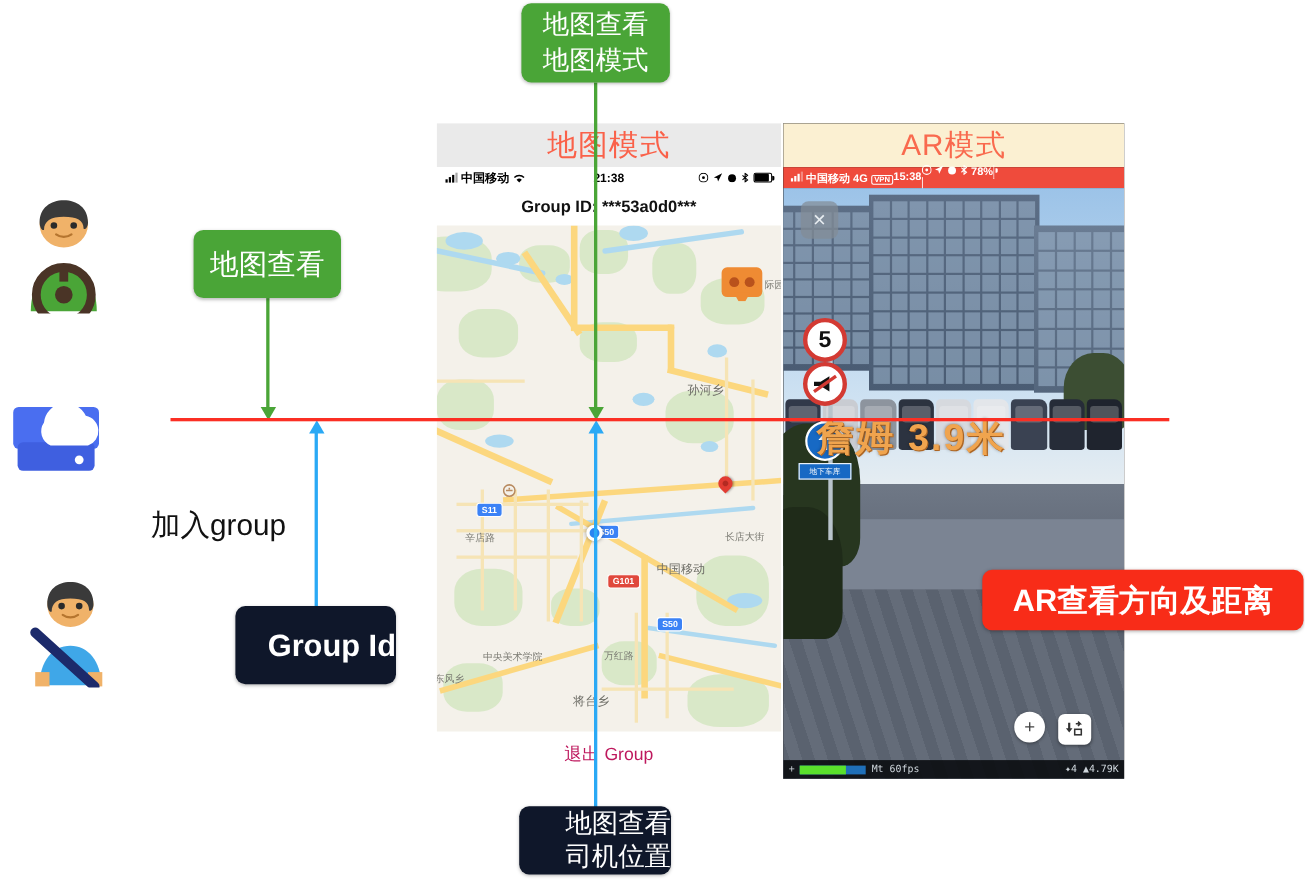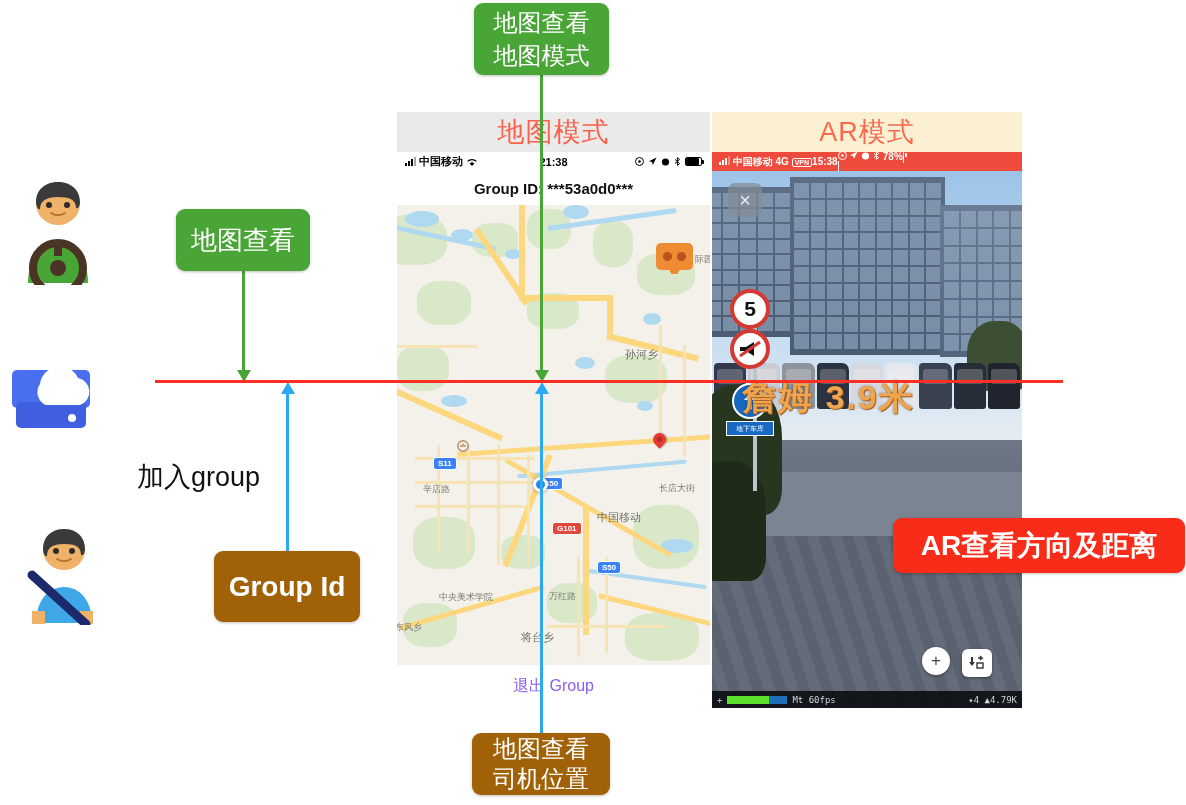--- a/index.html
+++ b/index.html
@@ -17,21 +17,21 @@
     width: 908px; height: 3px; background: #fb2f24; z-index: 12;
   }
 
   
   .callout {
     position: absolute; display: flex; align-items: center; justify-content: center;
     text-align: center; color: #fff; z-index: 20;
     box-shadow: 0 1px 3px rgba(0,0,0,.25);
   }
   .callout.green { background:#4aa537; border-radius:9px; }
-  .callout.blue  { background:#a16207; border-radius:9px; }
+  .callout.blue  { background:#0f172a; border-radius:9px;justify-content:flex-end; }
   .callout.red   { background:#f82c18; border-radius:9px; }
 
   #co-top    { left:474px; top:3px;   width:135px; height:72px;  font-size:24px; line-height:33px; }
   #co-driver { left:176px; top:209px; width:134px; height:62px;  font-size:26px; }
   #co-bottom { left:472px; top:733px; width:138px; height:62px;  font-size:24px; line-height:30px; }
   #co-groupid{ left:214px; top:551px; width:146px; height:71px;  font-size:28px; font-weight:bold; }
   #co-ar     { left:893px; top:518px; width:292px; height:55px;  font-size:28px; font-weight:bold; }
 
   
   .conn { position:absolute; z-index:11; }
@@ -98,21 +98,21 @@
   #group-id-bar {
     height:34px; display:flex; align-items:center; justify-content:center;
     font-size:15px; font-weight:bold; color:#111; background:#fff;
   }
   #map-canvas { position:relative; height:460px; overflow:hidden; background:#f4f1ea; }
   #map-actions { height:43px; display:flex; background:#fff; }
   #map-actions .act {
     flex:1; display:flex; align-items:center; justify-content:center;
     font-size:16px;
   }
-  #btn-leave { color:#8b5cf6; background:#fff; }
+  #btn-leave { color:#be185d; background:#fff; }
   #btn-copy  { color:#fff; background:#4aa8e8; }
 
   
   .m-green { position:absolute; background:#d9e8c8; border-radius:40%; }
   .m-water { position:absolute; background:#aed9f0; border-radius:50%; }
   .m-road  { position:absolute; background:#fcd77e; }
   .m-road.thin { background:#f6e4b5; }
   .m-lbl   { position:absolute; color:#7a7a72; font-size:9px; white-space:nowrap; }
   .m-lbl.big { font-size:11px; color:#6d6d66; }
   .shield {
@@ -404,21 +404,21 @@
       <div class="m-road thin" style="left:208px; top:352px; width:3px; height:96px;"></div>
       <div class="m-road thin" style="left:150px; top:420px; width:120px; height:3px;"></div>
 
       <div class="m-lbl big" style="left:228px; top:142px;">孙河乡</div>
       <div class="m-lbl big" style="left:200px; top:305px;">中国移动</div>
       <div class="m-lbl big" style="left:124px; top:425px;">将台乡</div>
       <div class="m-lbl" style="left:262px; top:277px;">长店大街</div>
       <div class="m-lbl" style="left:26px; top:278px;">辛店路</div>
       <div class="m-lbl" style="left:152px; top:385px;">万红路</div>
       <div class="m-lbl" style="left:42px; top:386px;">中央美术学院</div>
-      <div class="m-lbl" style="left:-2px; top:416px;">东风乡</div>
+      <div class="m-lbl" style="left:-2px; top:406px;">东风乡</div>
 
       <div class="shield green" style="left:36px; top:252px;">S11</div>
       <div class="shield green" style="left:142px; top:272px;">S50</div>
       <div class="shield red" style="left:155px; top:317px;">G101</div>
       <div class="shield green" style="left:200px; top:356px;">S50</div>
 
       <div class="vr-marker" style="left:259px; top:38px;">
           <span></span>
           <span></span>
         </div>

